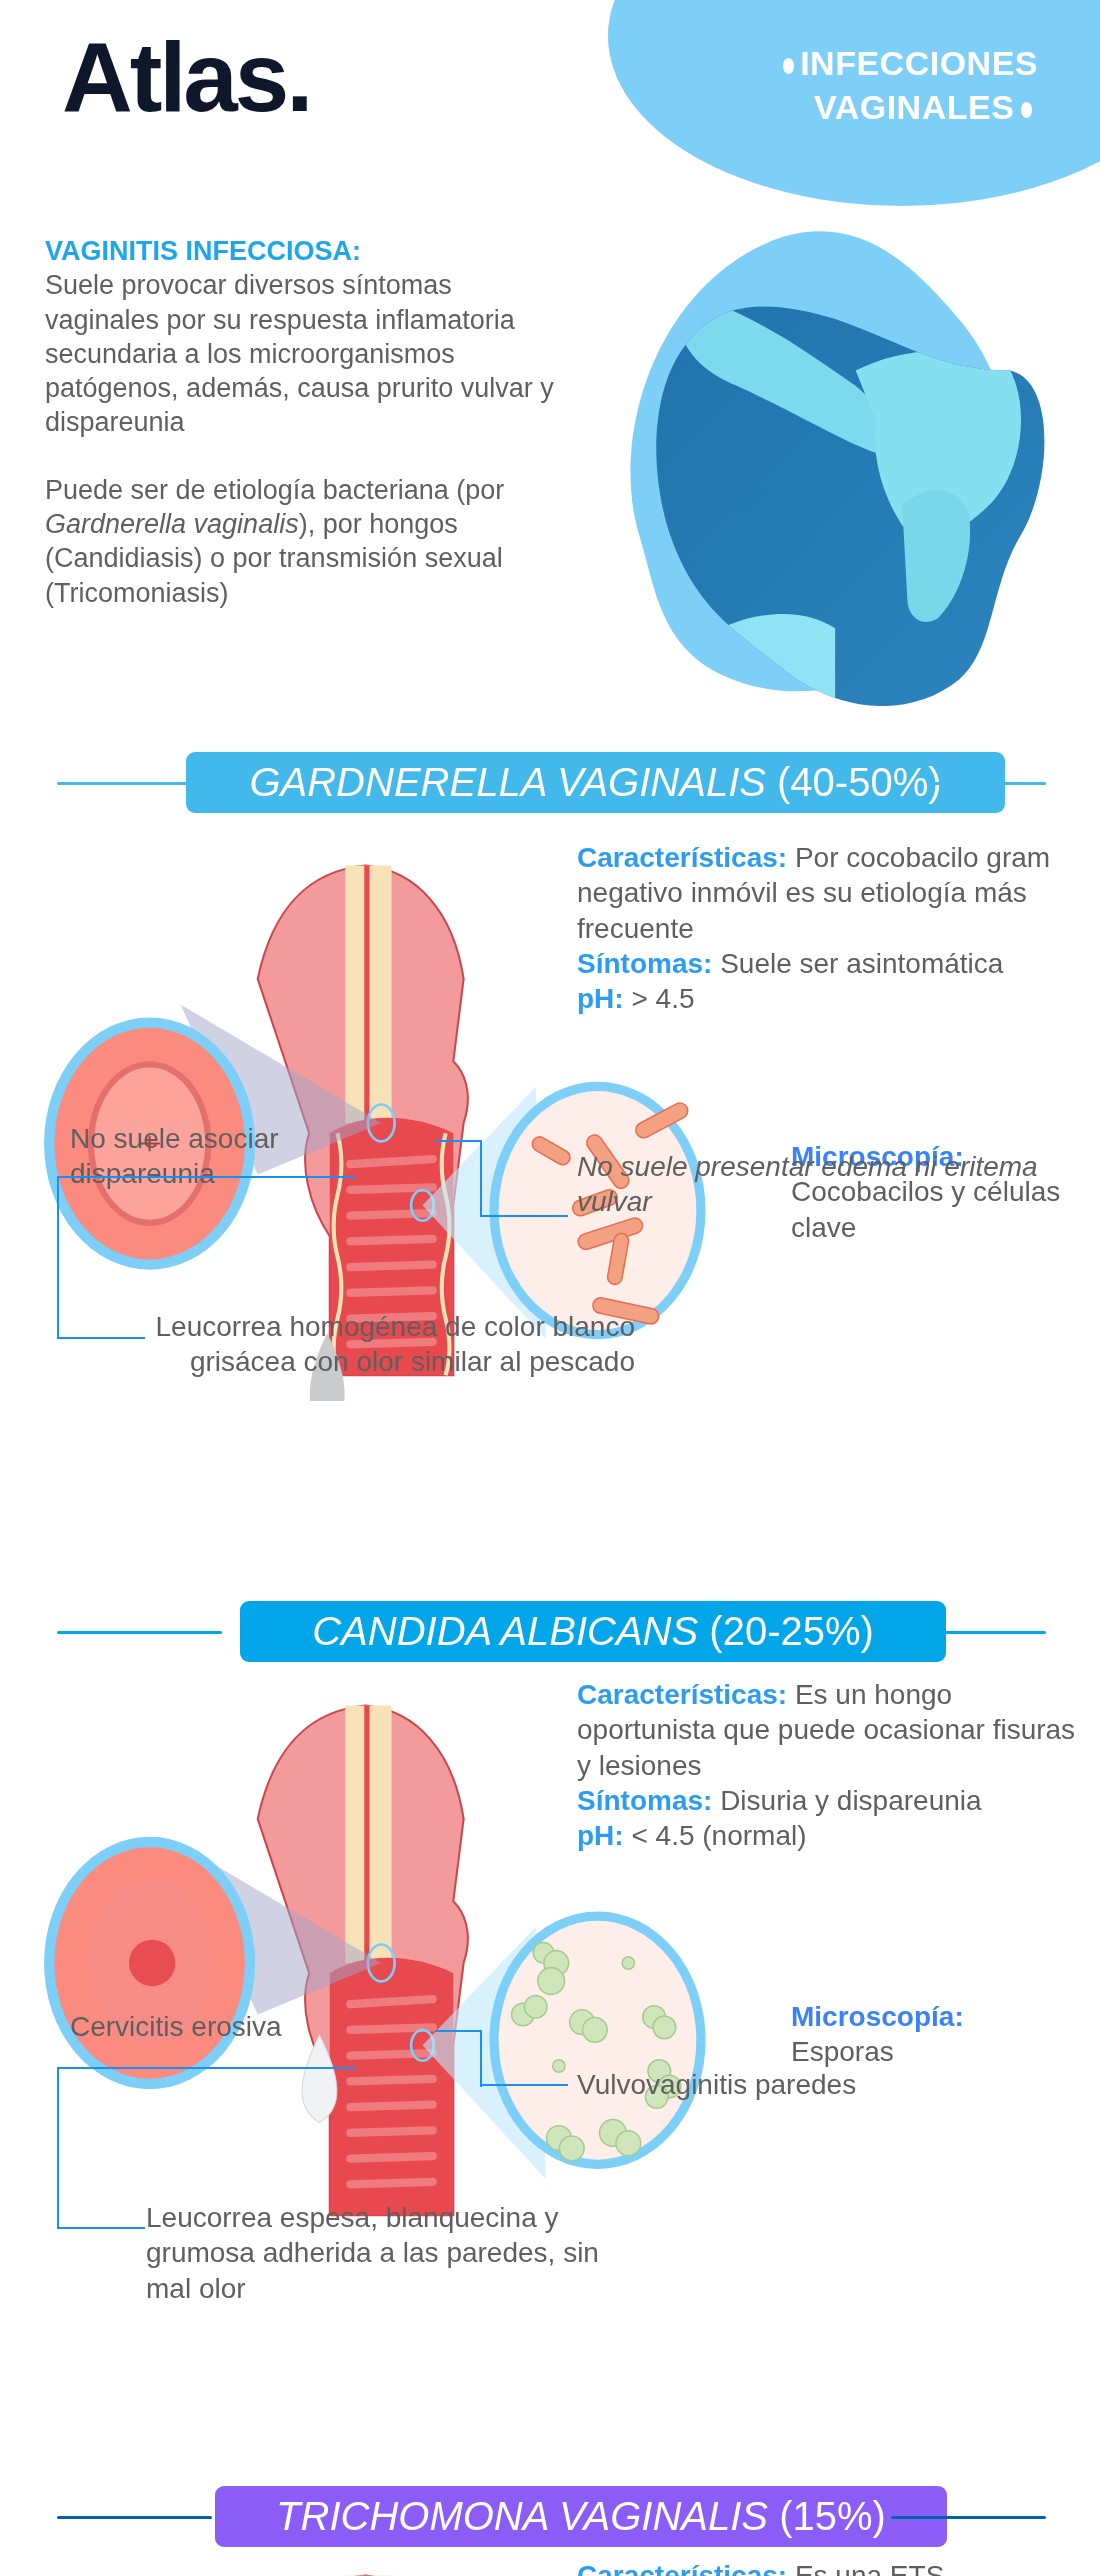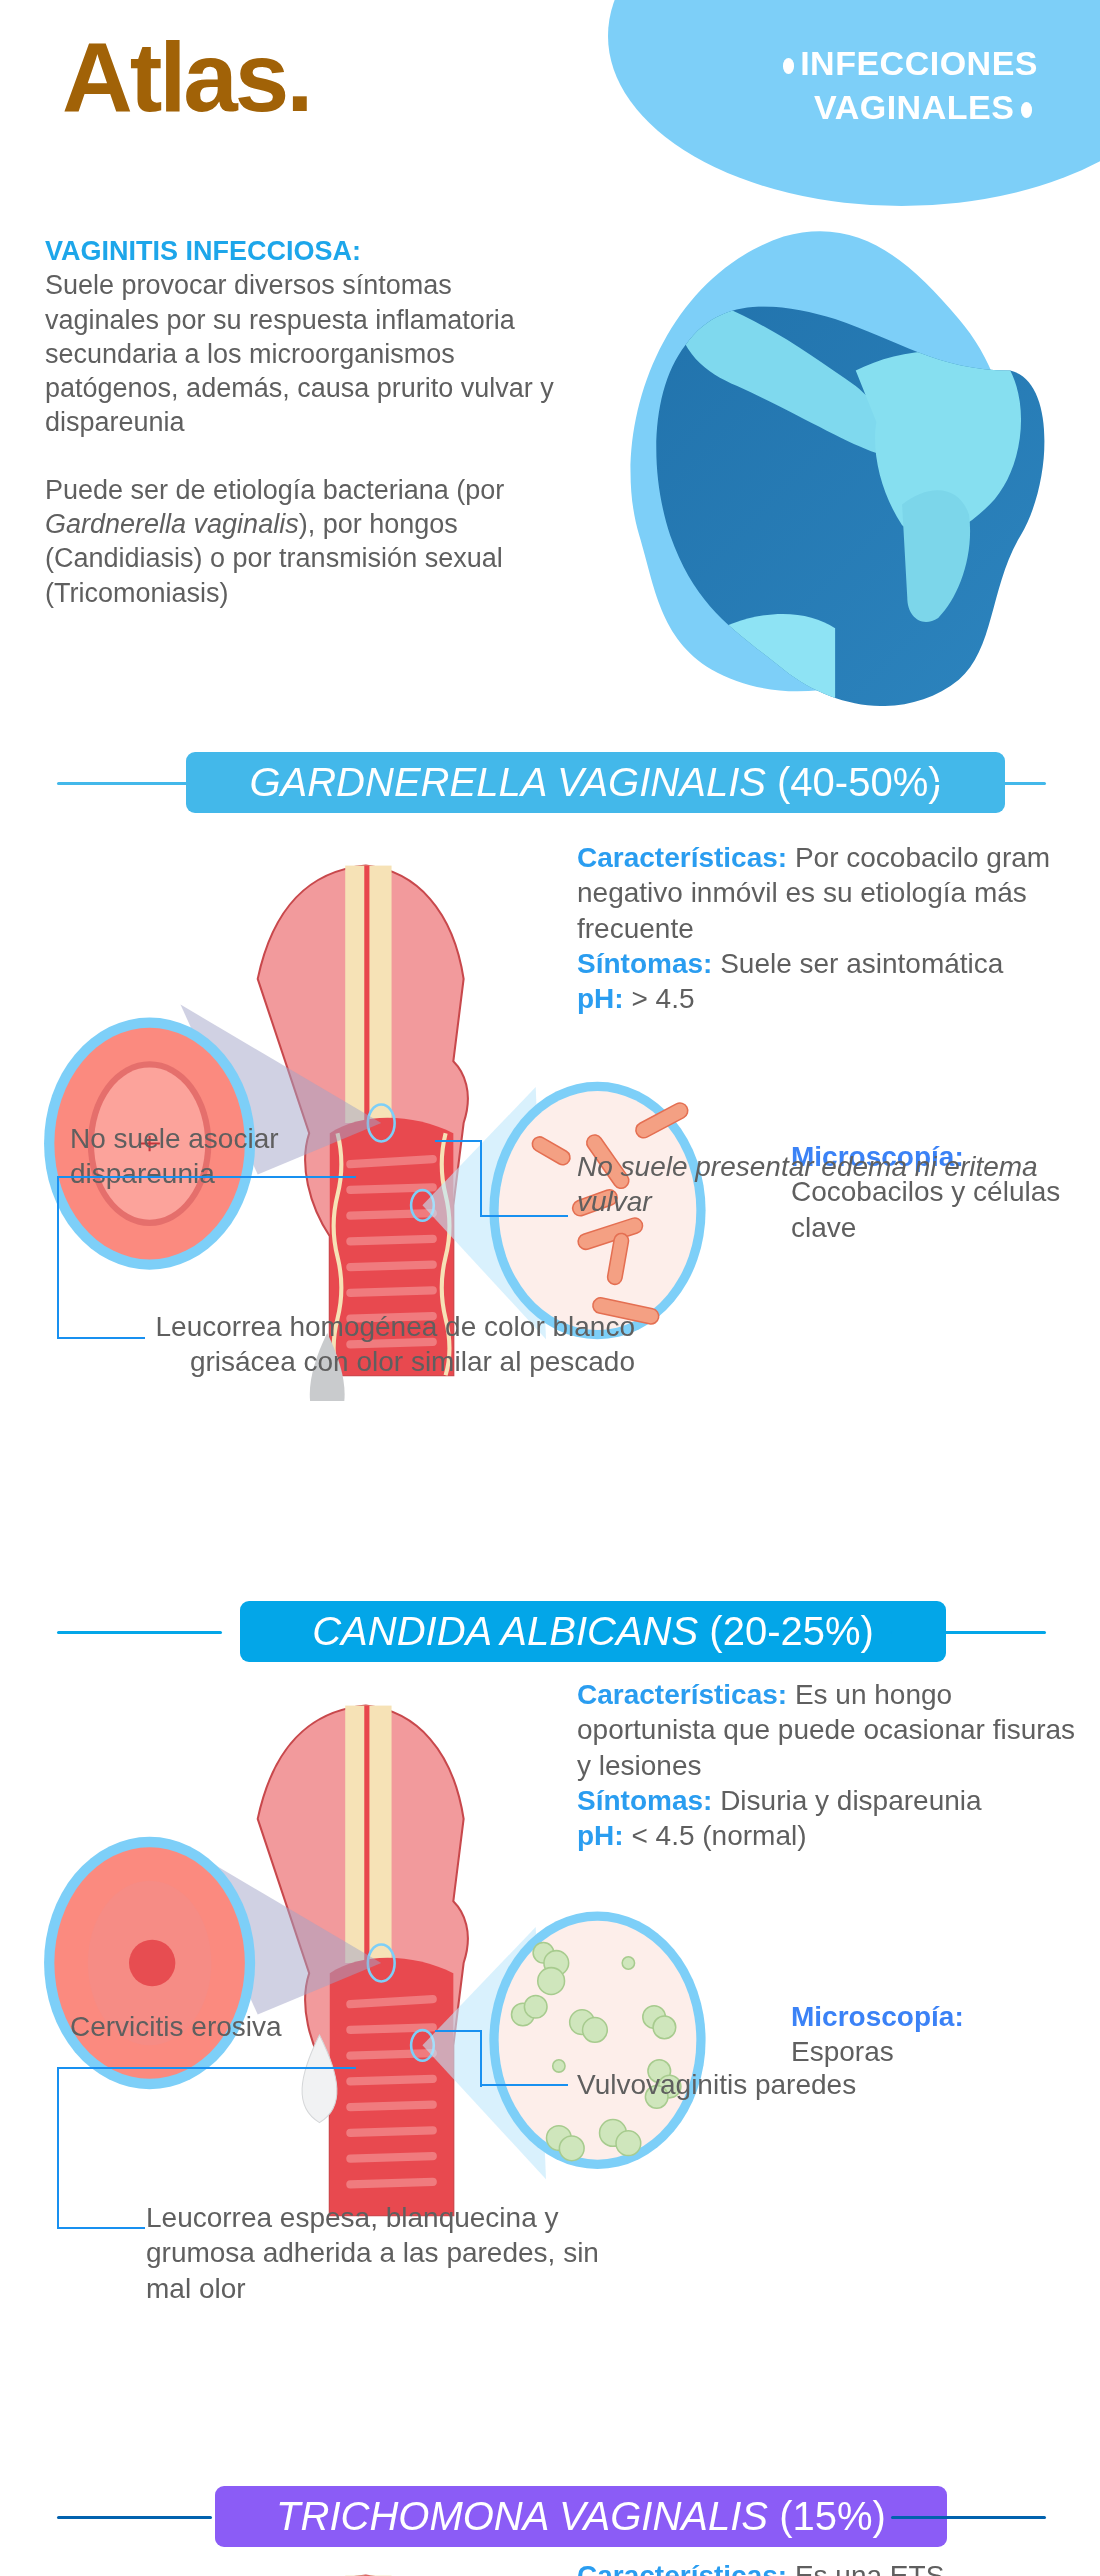--- a/index.html
+++ b/index.html
@@ -3,21 +3,21 @@
 <meta charset="utf-8">
 <style>
   * { box-sizing: border-box; margin: 0; padding: 0; }
   html, body { width: 1100px; background: #ffffff; }
   body { position: relative; height: 3436px; overflow: hidden; font-family: "Liberation Sans", "DejaVu Sans", sans-serif; color: #5a5a5a; }
 
   .abs { position: absolute; }
 
   
   .top-blob { position: absolute; left: 608px; top: -134px; width: 587px; height: 340px; border-radius: 50%; background: #7dcff8; }
-  .brand { position: absolute; left: 62px; top: 28px; font-size: 98px; font-weight: 700; color: #a16207; letter-spacing: -3.1px; line-height: 1; }
+  .brand { position: absolute; left: 62px; top: 28px; font-size: 98px; font-weight: 700; color: #0f172a; letter-spacing: -3.1px; line-height: 1; }
   .header-title { position: absolute; right: 62px; top: 41px; text-align: right; color: #ffffff; font-size: 34px; font-weight: 700; line-height: 1.3; letter-spacing: 0.5px; }
   .header-title .dot { display: inline-block; width: 11.3px; height: 15.5px; border-radius: 50%; background: #ffffff; vertical-align: middle; margin: 0 6.2px; }
 
   
   .intro { position: absolute; left: 45px; top: 234px; width: 515px; font-size: 27px; line-height: 1.27; color: #5f5f5f; }
   .intro .lead { color: #1da6ea; font-weight: 700; display: block; }
   .intro p { margin-bottom: 33px; }
   .photo-wrap { position: absolute; left: 567px; top: 216px; width: 495px; height: 505px; }
 
   

